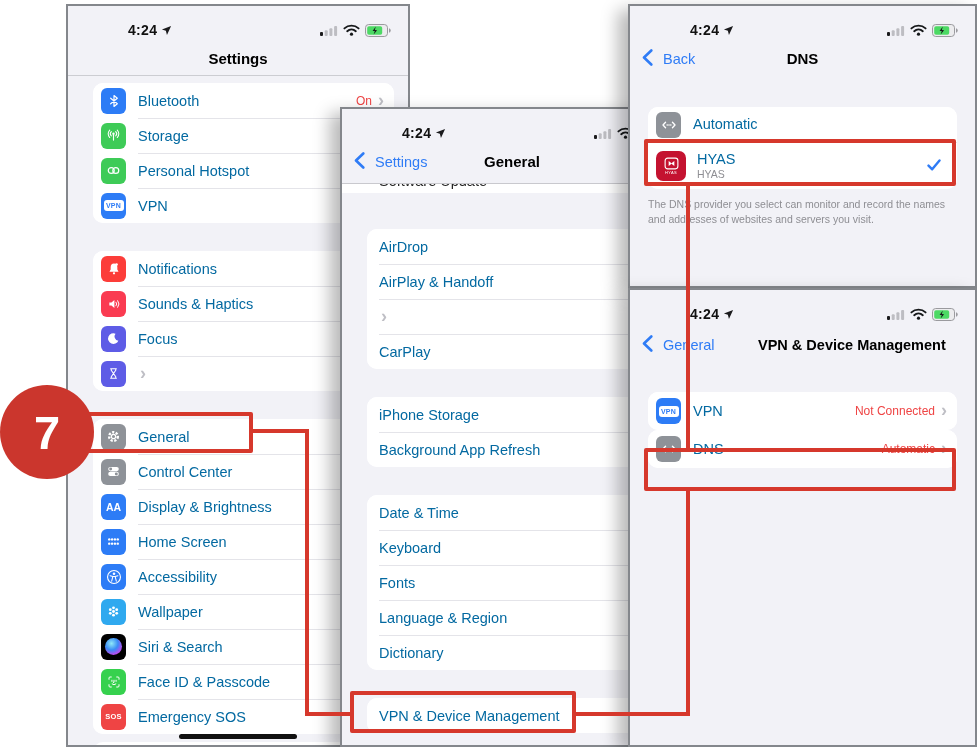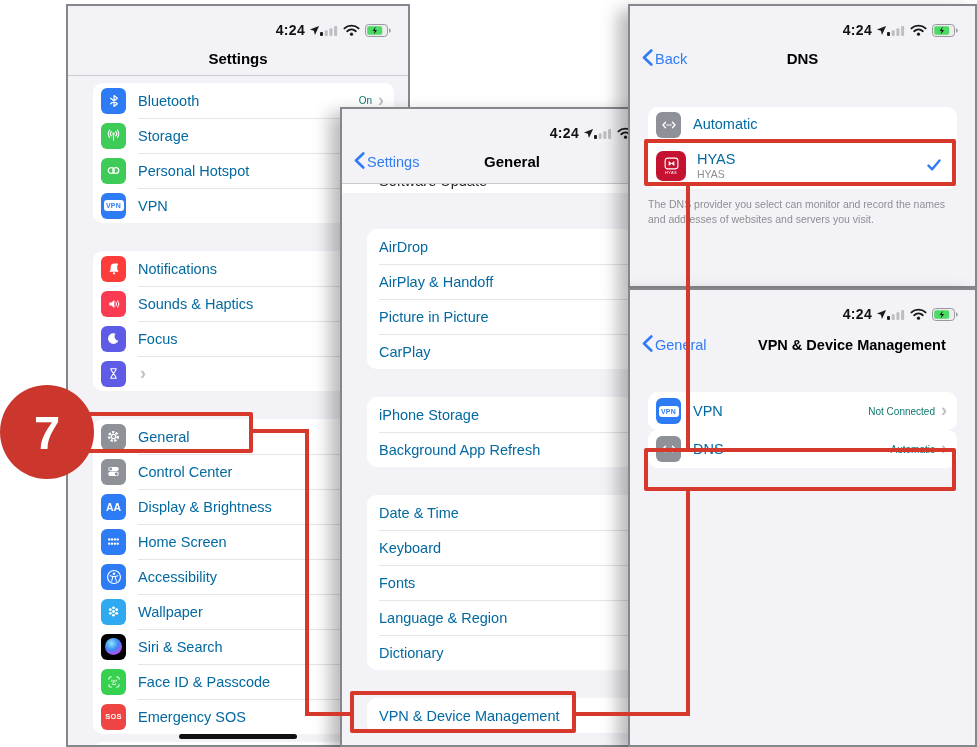--- a/index.html
+++ b/index.html
@@ -17,38 +17,38 @@
   }
   .panel-left   { left: 66px;  top: 4px;   width: 344px; height: 743px; z-index: 1; }
   .panel-middle { left: 340px; top: 107px; width: 344px; height: 640px; z-index: 2;
                   box-shadow: -10px 6px 16px rgba(0,0,0,.28); }
   .panel-dns    { left: 628px; top: 4px;   width: 349px; height: 284px; z-index: 3;
                   box-shadow: -10px 6px 16px rgba(0,0,0,.28); }
   .panel-vpn    { left: 628px; top: 288px; width: 349px; height: 459px; z-index: 3;
                   box-shadow: -10px 6px 16px rgba(0,0,0,.28); }
 
   
-  .status-bar { display: flex; justify-content: flex-end; align-items: center;
+  .status-bar { display: flex; justify-content: space-between; align-items: center;
                 padding: 12px 16px 0 60px; height: 36px; }
   .time { font-weight: bold; font-size: 14px; color: #111;
           display: flex; align-items: center; gap: 4px; letter-spacing: .3px; }
   .sicons { display: flex; align-items: center; gap: 5px; }
   .sicons > span, .time > span { display: inline-flex; align-items: center; }
 
   
   .nav { position: relative; height: 33px; }
   .nav-m { height: 38px; }
   .nav-d { height: 36px; }
   .nav-v { height: 40px; }
   .nav-title { position: absolute; left: 0; right: 0; top: 8px; text-align: center;
                font-weight: bold; font-size: 15px; color: #000; }
   .nav-title-left { position: absolute; left: 128px; top: 11px; font-weight: bold;
                     font-size: 14.5px; color: #000; white-space: nowrap; }
   .back { position: absolute; left: 12px; top: 7px; display: flex; align-items: center;
-          gap: 2px; color: #2f7cf6; font-size: 14.5px; cursor: default; }
+          gap: 10px; color: #2f7cf6; font-size: 14.5px; cursor: default; }
   .hairline { border-bottom: 1px solid #cccdd2; }
 
   
   .card { background: #fff; border-radius: 10px; margin: 0 14px 0 25px; overflow: hidden; }
   .card + .card, .gap-top { margin-top: 28px; }
   .card-d { margin: 0 18px; }
   .row { display: flex; align-items: center; height: 35px; padding: 0 10px 0 8px;
          position: relative; background: #fff; }
   .rows .row + .row::before { content: ""; position: absolute; top: 0; right: 0;
          left: 45px; border-top: 1px solid #e4e4e9; }
@@ -57,21 +57,21 @@
   .row-tall { height: 47px; }
   .row-38 { height: 38px; }
   .icon { width: 25px; height: 26px; border-radius: 6px; flex: none;
           display: flex; align-items: center; justify-content: center;
           margin-right: 12px; color: #fff; overflow: hidden; }
   .row-tall .icon { width: 30px; height: 30px; border-radius: 7px; margin-right: 11px; }
   .label { font-size: 14.5px; color: #0369a1; flex: 1; white-space: nowrap; }
   .label-col { flex: 1; display: flex; flex-direction: column; justify-content: center; }
   .label-col .label { flex: none; line-height: 1.15; }
   .sub { font-size: 10.5px; color: #8e8e93; line-height: 1.2; }
-  .value { font-size: 10px; color: #0f766e; margin-right: 4px; white-space: nowrap; }
+  .value { font-size: 12px; color: #ef4444; margin-right: 4px; white-space: nowrap; }
   .chevg { color: #bfbfc5; font-size: 18px; font-weight: 600; line-height: 1;
            margin-left: 2px; transform: translateY(-1px); }
   .check { margin-right: 6px; }
 
   
   .partial-top-row { height: 10px; overflow: hidden; background: #fff;
                      border-top: 1px solid #c9c9ce; }
   .partial-top-row .txt { margin-top: -11px; padding-left: 37px; font-size: 14.5px; color: #222; }
   .partial-bottom-card { margin: 8px 14px 0 25px; background: #fff;
                          border-radius: 10px 10px 0 0; height: 26px;
@@ -422,21 +422,20 @@
               <span class="label">AirDrop</span>
 
               <span class="chevg">›</span>
             </div>
           <div class="row">
               <span class="label">AirPlay &amp; Handoff</span>
 
               <span class="chevg">›</span>
             </div>
           <div class="row">
-              <span class="label">Picture in Picture</span>
 
               <span class="chevg">›</span>
             </div>
           <div class="row">
               <span class="label">CarPlay</span>
 
               <span class="chevg">›</span>
             </div>
         </div>
       </div>

